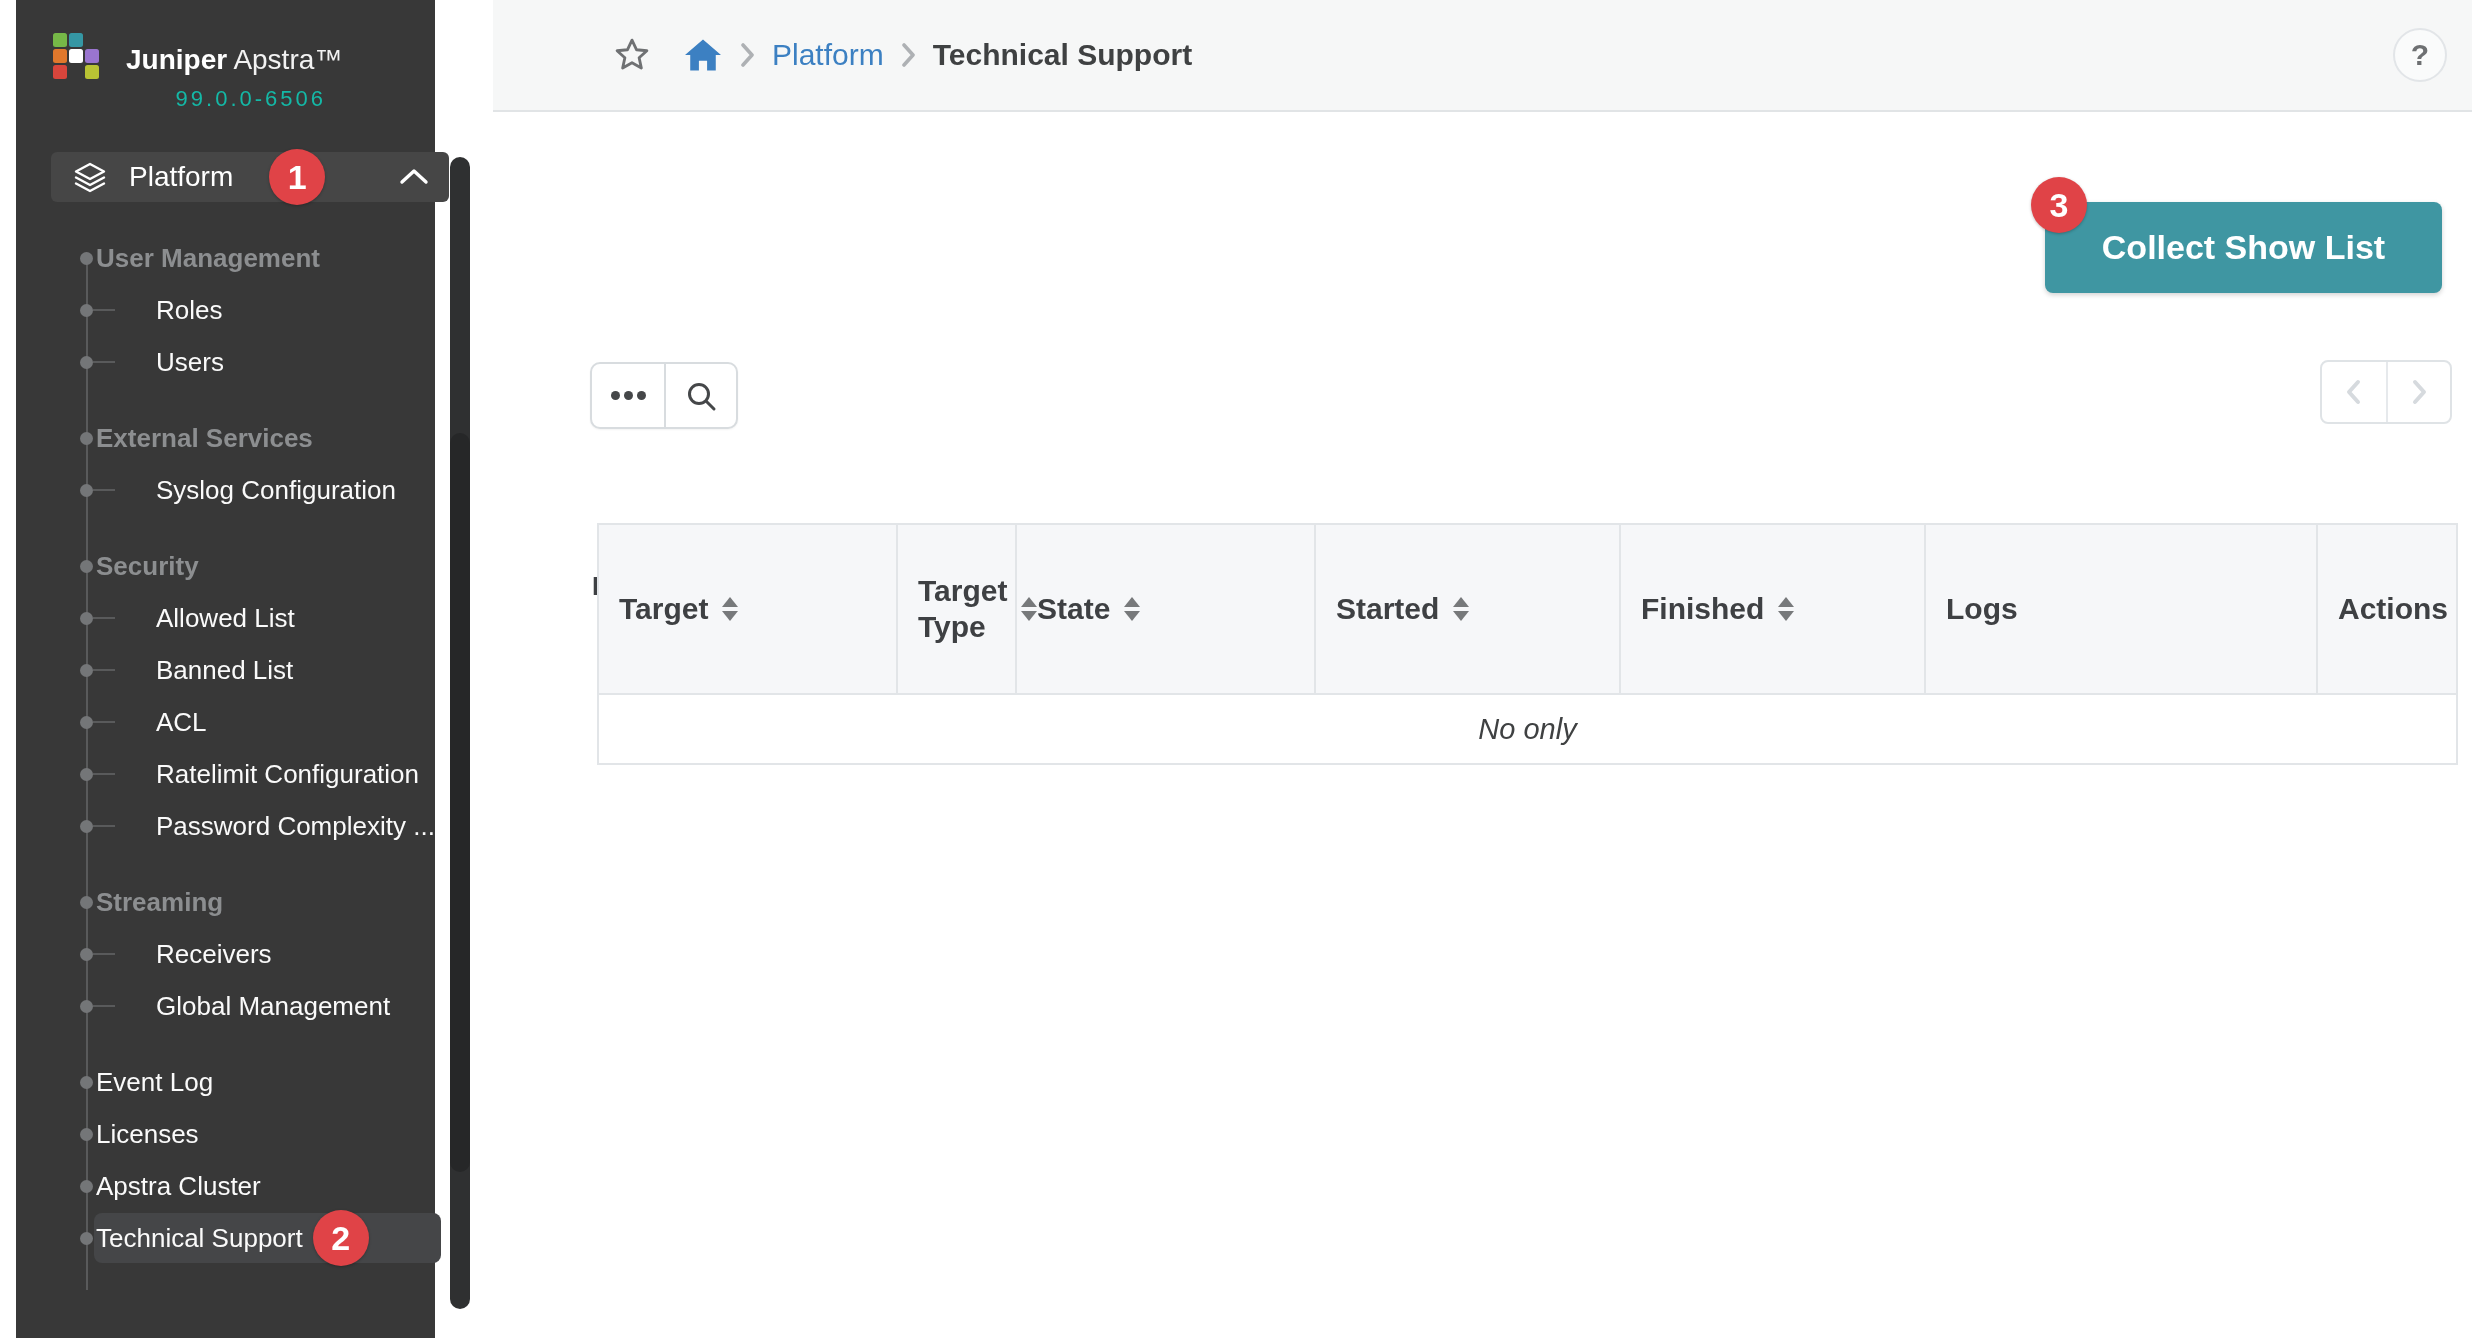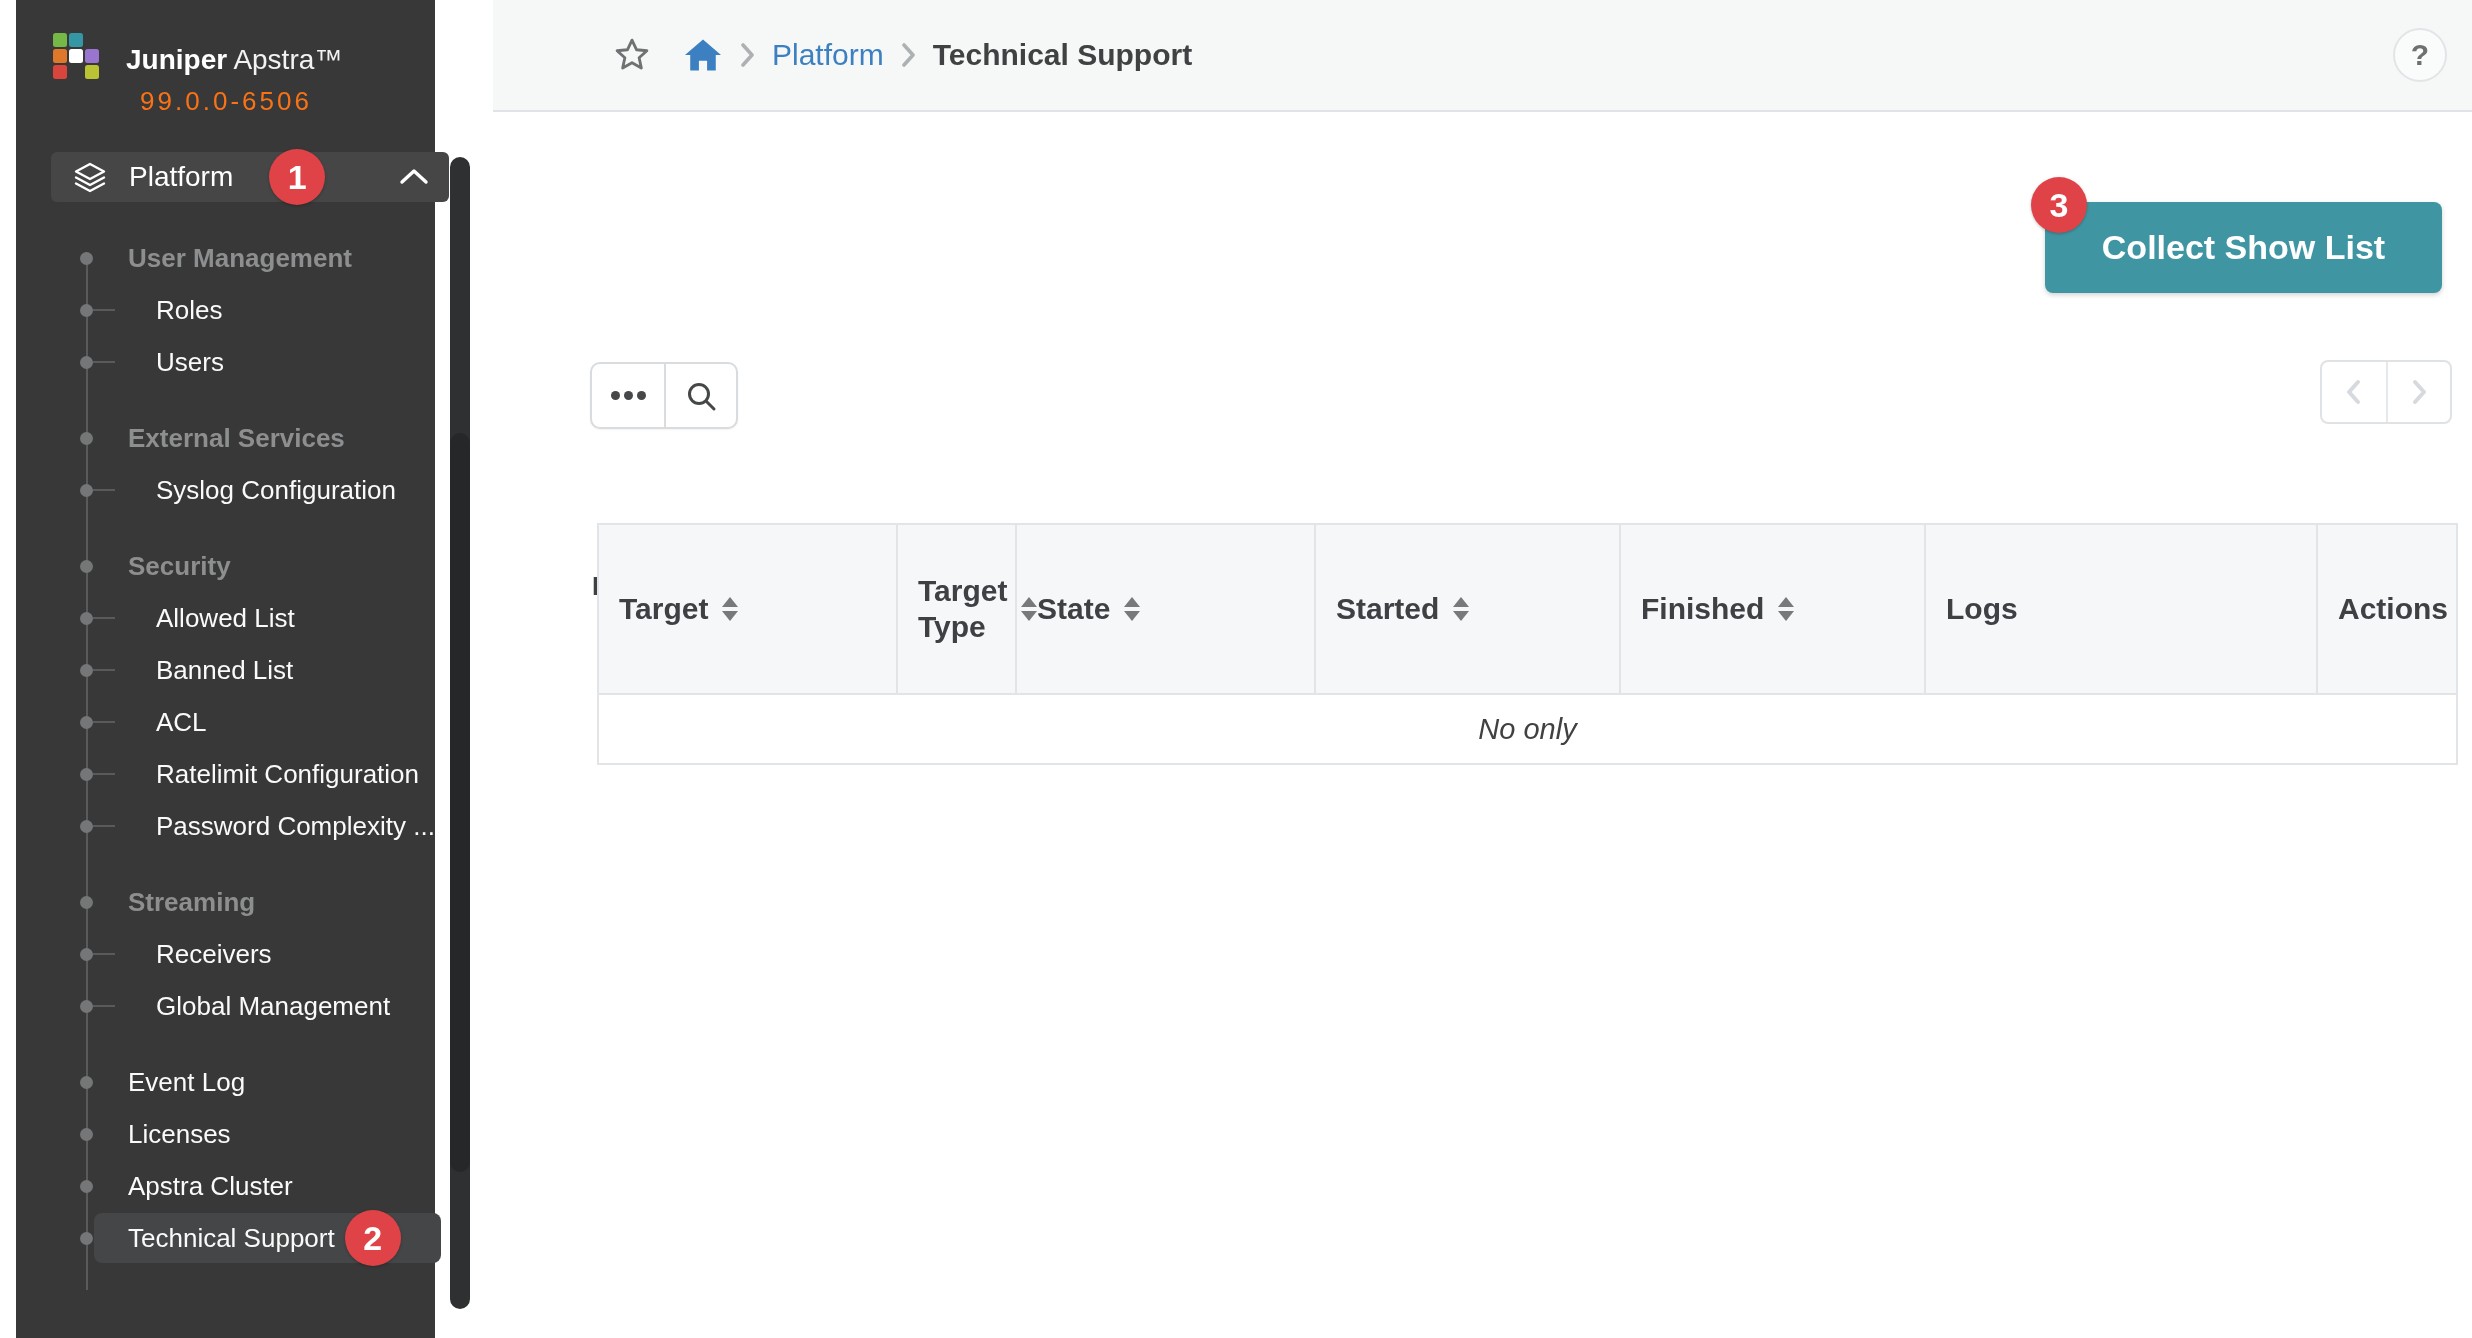--- a/index.html
+++ b/index.html
@@ -21,22 +21,22 @@
   .logo {
     position:absolute; left:37px; top:33px; width:46px; height:46px;
     display:grid; grid-template-columns:repeat(3,14px); grid-template-rows:repeat(3,14px); gap:2px;
   }
   .logo i { border-radius:2.5px; display:block; }
   .brand-title {
     position:absolute; left:110px; top:44px; font-size:28px; color:#f2f2f2; white-space:nowrap;
   }
   .brand-title b { font-weight:700; color:#ffffff; }
   .brand-version {
-    position:absolute; left:110px; top:86px; width:200px; text-align:center;
-    font-size:26px; letter-spacing:3px; color:#f97316;
+    position:absolute; left:110px; top:86px; width:200px; text-align:right;
+    font-size:22px; letter-spacing:3px; color:#14b8a6;
   }
   .platform-row {
     position:absolute; left:35px; top:152px; width:398px; height:50px;
     background:#464646; border-radius:6px;
     display:flex; align-items:center; padding-left:22px; cursor:pointer;
   }
   .platform-row .layers { width:34px; height:32px; flex:none; }
   .platform-label { margin-left:22px; font-size:28px; font-weight:500; color:#ffffff; }
   .chevron-up { position:absolute; right:20px; top:15px; }
 
@@ -55,21 +55,21 @@
   .nav-row { position:relative; height:52px; display:flex; align-items:center; z-index:0; }
   .nav-row::before {
     content:''; position:absolute; left:64px; top:50%; margin-top:-6.5px;
     width:13px; height:13px; border-radius:50%; background:#747678;
   }
   .nav-row.sub::after {
     content:''; position:absolute; left:77px; top:50%; margin-top:-1px; width:22px; height:2px; background:#595a5b;
   }
   .nav-row .nav-label { position:relative; font-size:26px; color:#fafafa; white-space:nowrap; }
   .nav-row.section .nav-label { color:#8c8e90; font-weight:700; }
-  .nav-row.section, .nav-row.flat { padding-left:112px; }
+  .nav-row.section, .nav-row.flat { padding-left:80px; }
   .nav-row.sub { padding-left:140px; }
   .nav-row.item { cursor:pointer; }
   .nav-row .pill {
     position:absolute; left:78px; width:347px; top:1px; bottom:1px;
     background:#454648; border-radius:8px; z-index:-1;
   }
   .nav-row .badge { margin-left:10px; position:relative; }
 
   .side-scroll-track {
     position:absolute; left:434px; top:157px; width:20px; height:1152px;

